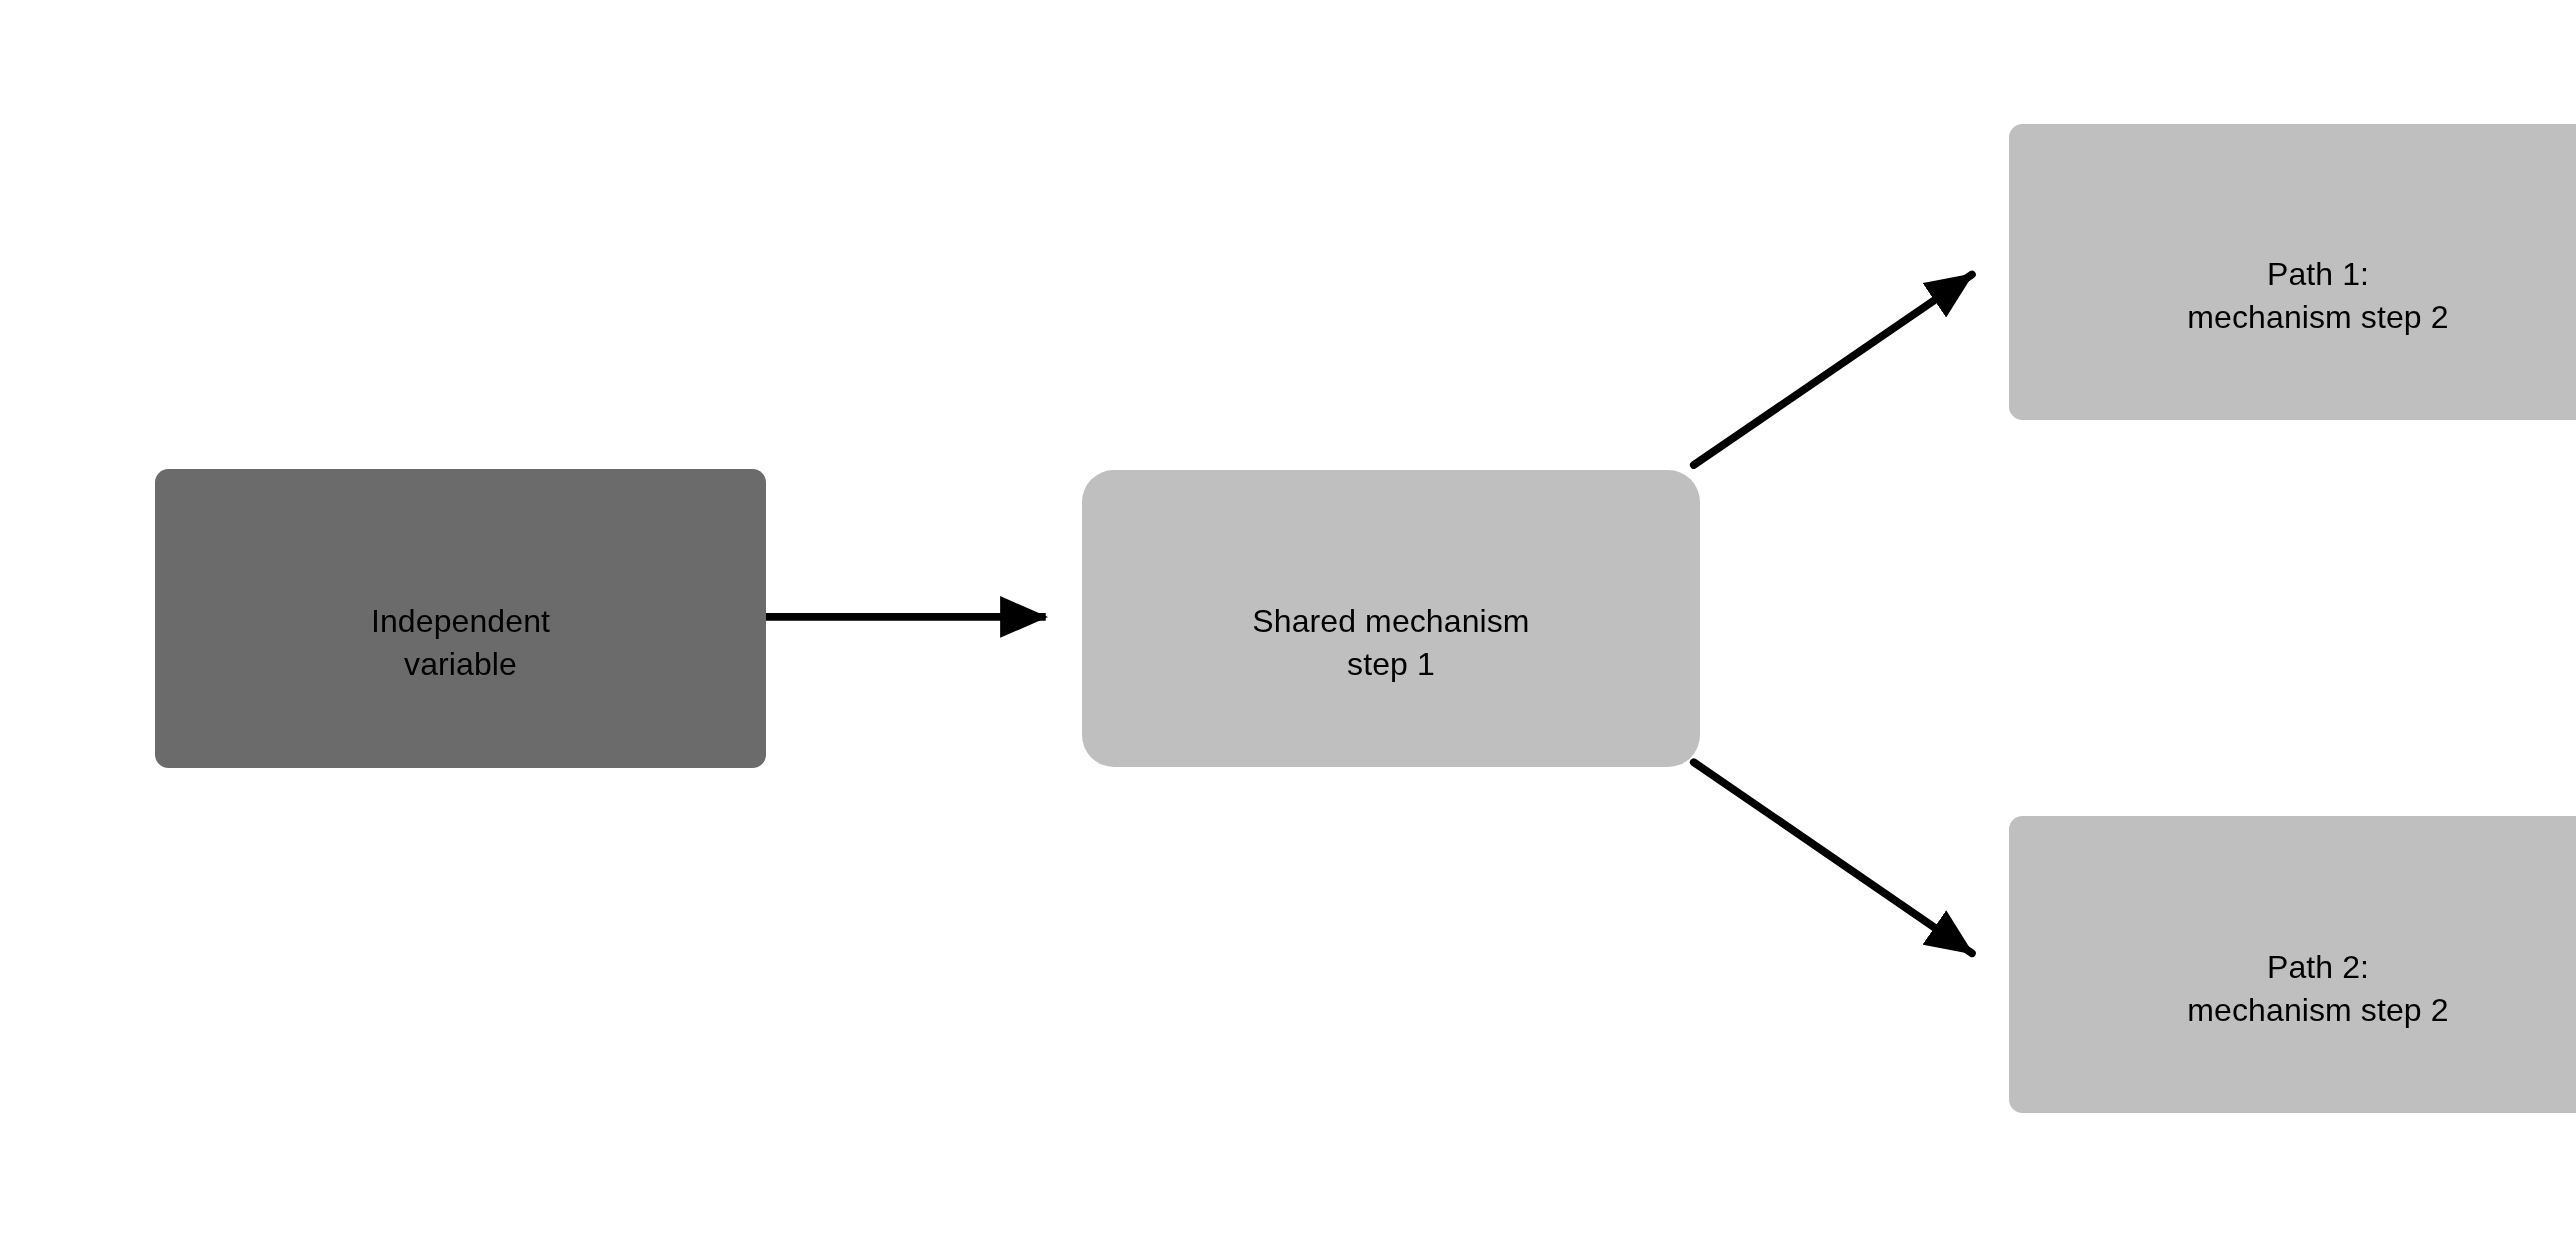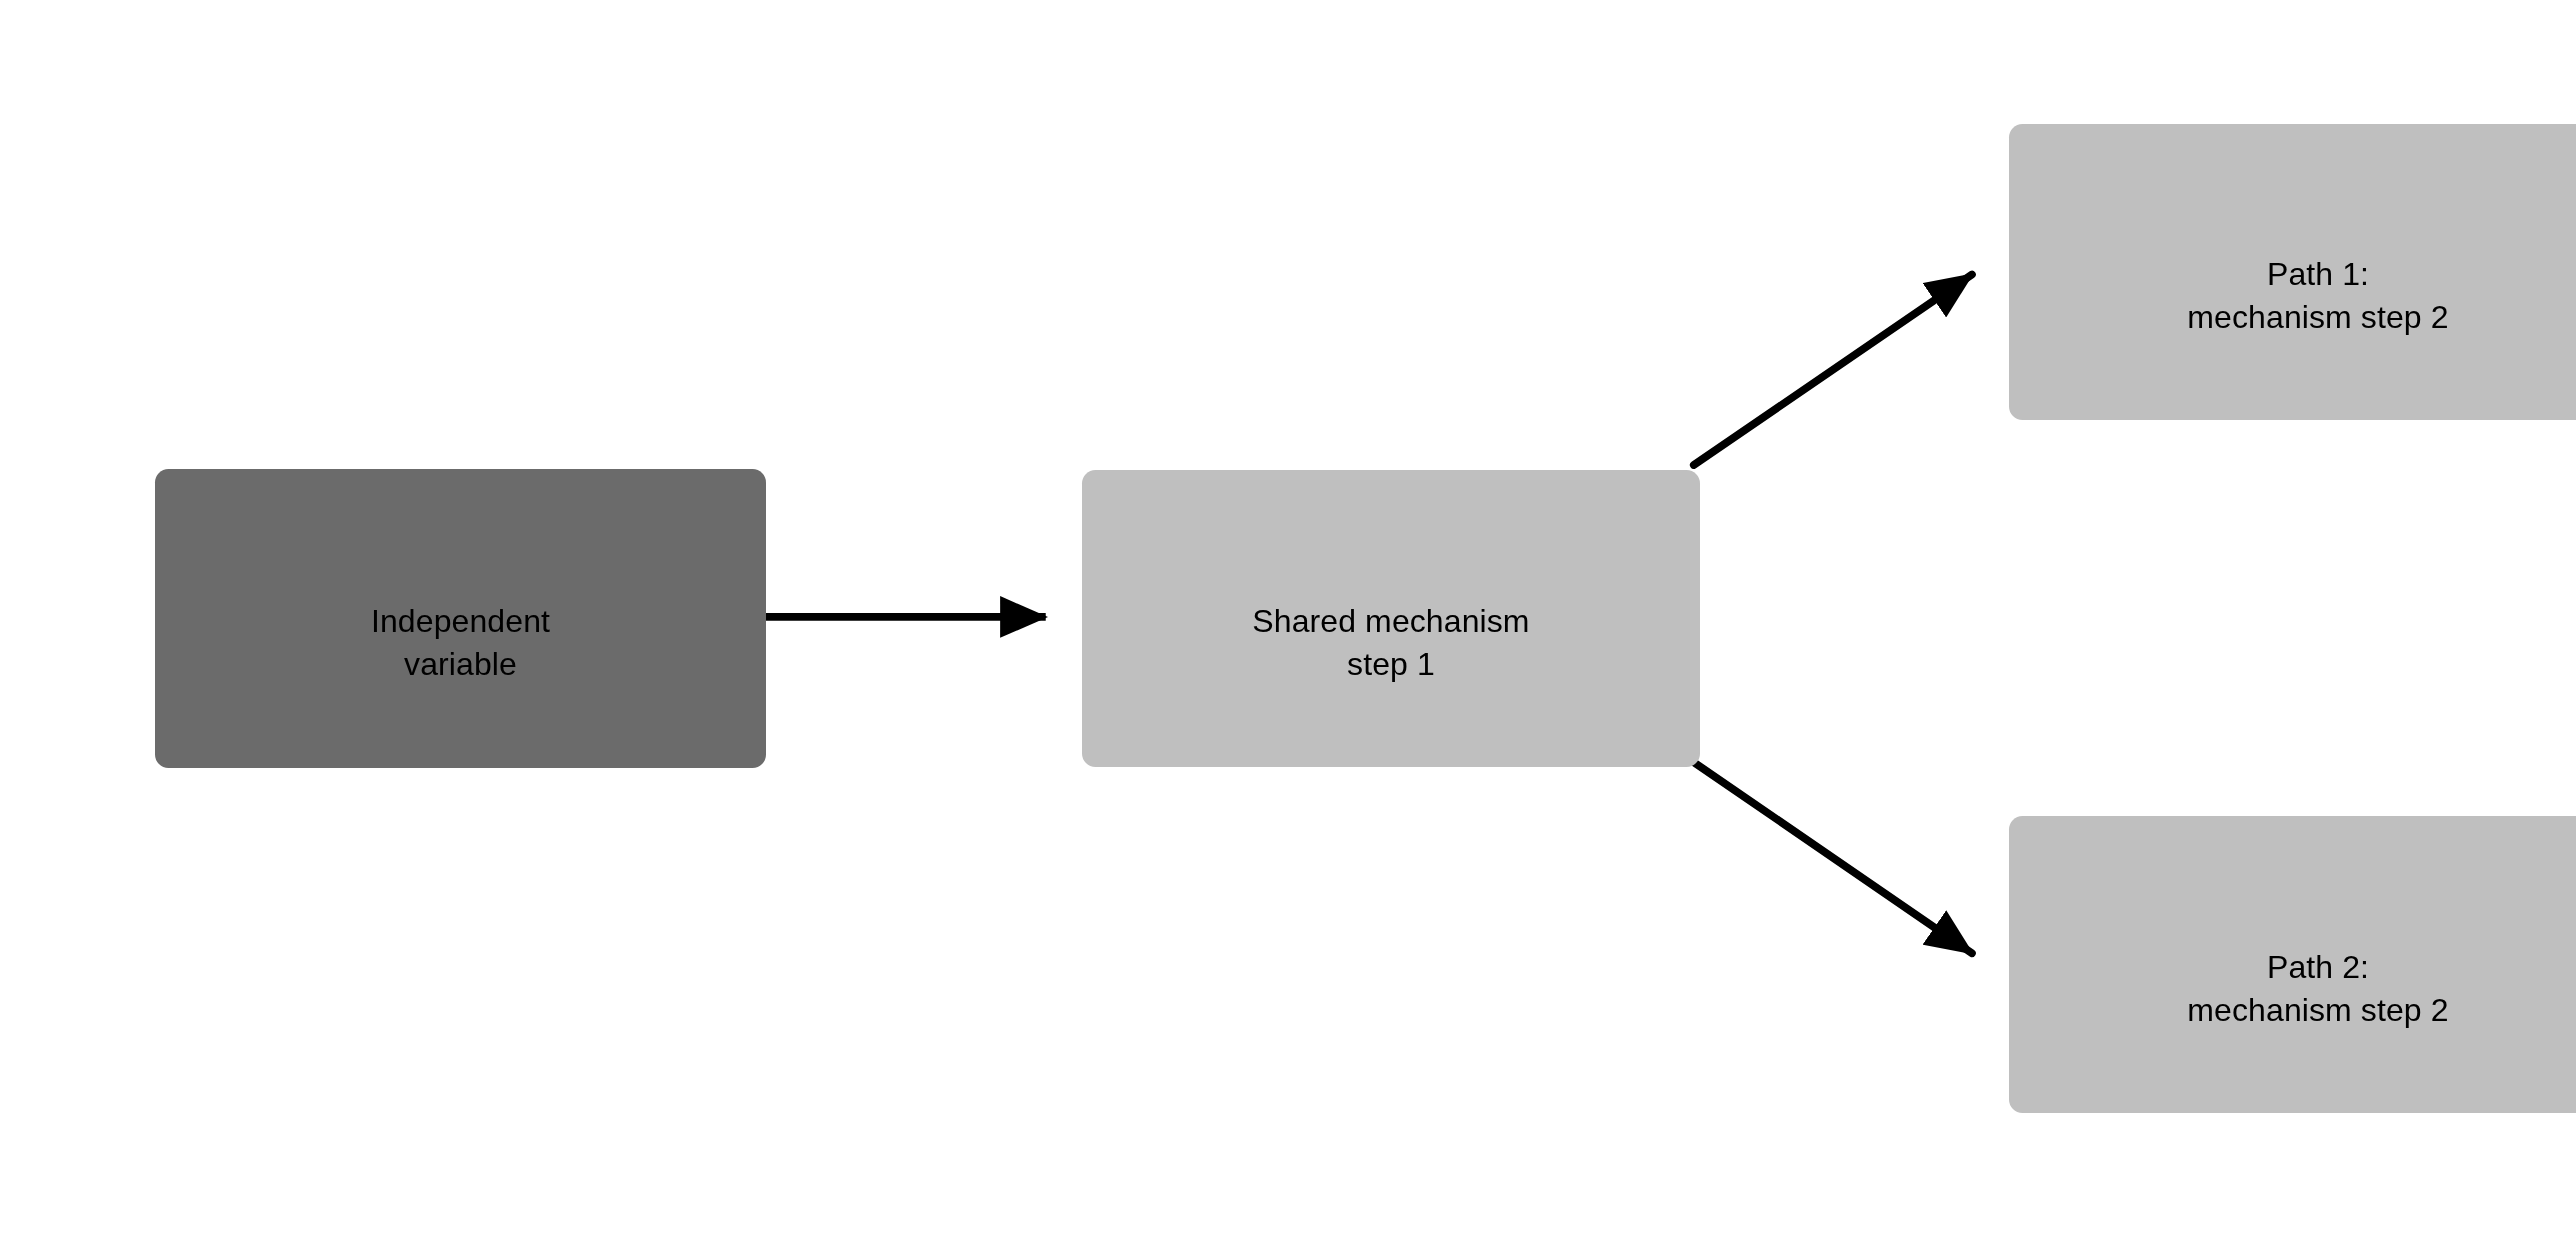--- a/index.html
+++ b/index.html
@@ -46,20 +46,21 @@
   }
   
   #node-independent {
     left: 155px; top: 469px; width: 611px; height: 299px;
     background: #6B6B6B;
     justify-content: center;
   }
   #node-shared {
     left: 1082px; top: 470px; width: 618px; height: 297px;
     background: #BFBFBF;
+    border-radius: 32px;
   }
   #node-path1 {
     left: 2009px; top: 124px; width: 618px; height: 296px;
     background: #BFBFBF;
   }
   #node-path2 {
     left: 2009px; top: 816px; width: 618px; height: 297px;
     background: #BFBFBF;
   }
 </style>

